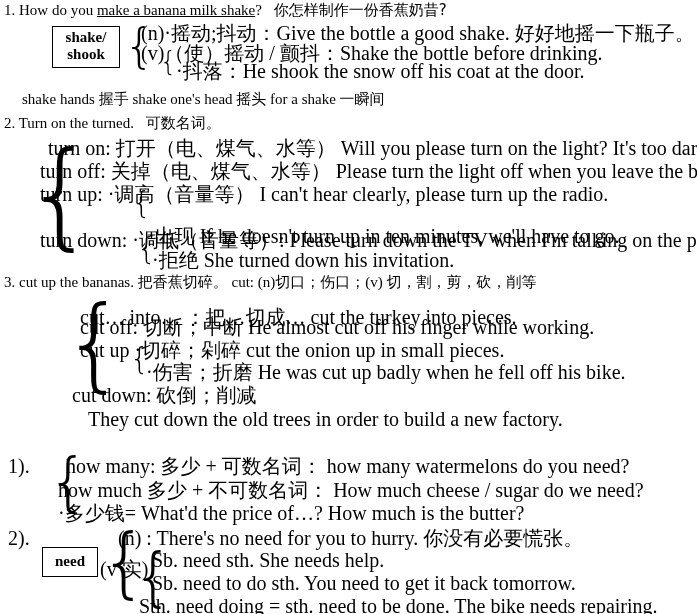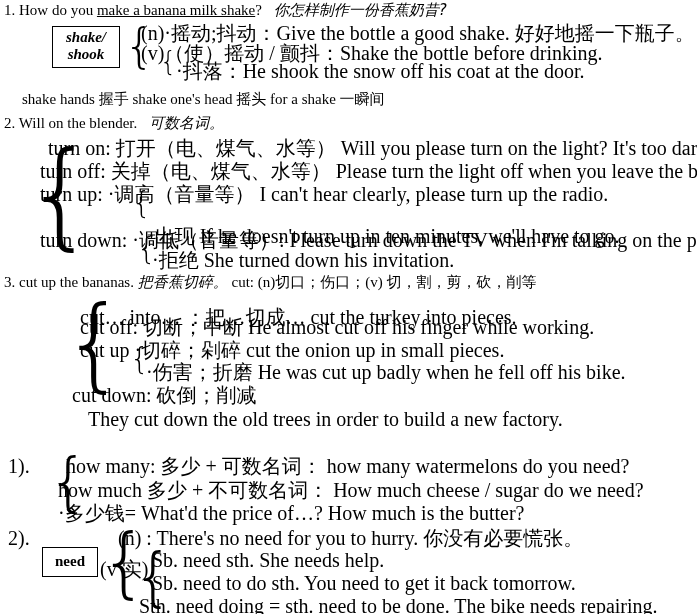--- a/index.html
+++ b/index.html
@@ -36,50 +36,50 @@
     background: #fff;
   }
   .brace {
     position: absolute;
     font-family: "DejaVu Sans", sans-serif;
     font-weight: 300;
     color: #000;
     line-height: 1;
     transform-origin: center center;
   }
-  .cn { font-family: "DejaVu Sans", sans-serif; font-style: italic; }
+  .cn { font-family: "DejaVu Sans", sans-serif; }
   .sm { font-size: 20px; }
 </style>
 </head>
 <body>
 
 <div class="page">
 
   <div class="ln" style="left:4px; top:3px;">
     <span>1.</span>
     <span>How do you </span><span class="u">make a banana milk shake</span><span>?</span>
     <span class="cn" style="padding-left:8px;">你怎样制作一份香蕉奶昔?</span>
   </div>
 
-  <div class="boxword" style="left:52px; top:26px; width:68px; height:42px; font-size:15px; padding-top:2px; box-sizing:border-box;font-style:italic;">
+  <div class="boxword" style="left:52px; top:26px; width:68px; height:42px; font-size:15px; padding-top:2px; box-sizing:border-box;">
     <div>shake/</div>
     <div>shook</div>
   </div>
 
   <div class="brace" style="left:124px; top:22px; font-size:48px;">{</div>
 
   <div class="ln sm" style="left:141px; top:23px;">(n)·摇动;抖动：Give the bottle a good shake.   好好地摇一下瓶子。</div>
   <div class="ln sm" style="left:141px; top:43px;">(v)（使）摇动 / 颤抖：Shake the bottle before drinking.</div>
   <div class="brace" style="left:160px; top:48px; font-size:26px;">{</div>
   <div class="ln sm" style="left:176px; top:61px;">·抖落：He shook the snow off his coat at the door.</div>
   <div class="ln" style="left:22px; top:92px;">shake hands        握手       shake one's head        摇头        for a shake      一瞬间</div>
 
   <div class="ln" style="left:4px; top:116px;">
     <span>2.</span>
-    <span>Will on the blender.</span>
+    <span>Turn on the turned.</span>
     <span class="cn" style="padding-left:8px;">可数名词。</span>
   </div>
 
   <div class="brace" style="left:24px; top:137px; font-size:115px; font-weight:200;">{</div>
 
   <div class="ln sm" style="left:48px; top:138px;">turn on:  打开（电、煤气、水等）  Will you please turn on the light? It's too dark.</div>
   <div class="ln sm" style="left:40px; top:161px;">turn off:  关掉（电、煤气、水等）  Please turn the light off when you leave the building.</div>
   <div class="ln sm" style="left:40px; top:184px;">turn up:  ·调高（音量等）     I can't hear clearly, please turn up the radio.</div>
   <div class="brace" style="left:132px; top:188px; font-size:30px;">{</div>
   <div class="ln sm" style="left:148px; top:204px;margin-top:22px;">·出现     If he doesn't turn up in ten minutes, we'll have to go.</div>

